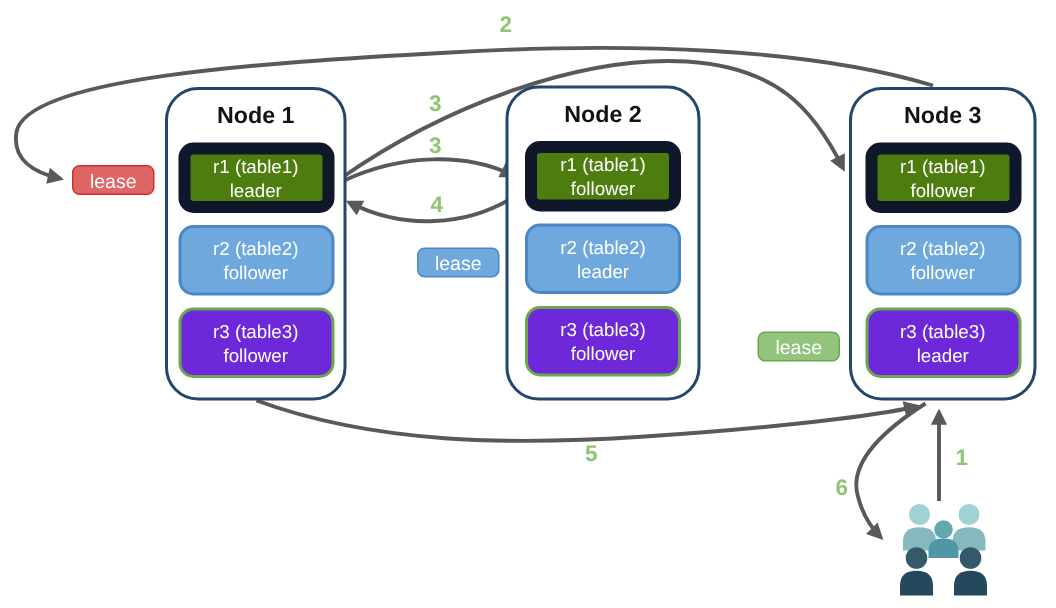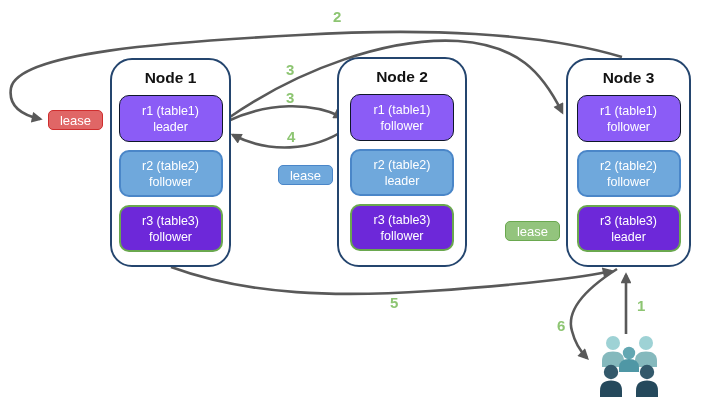--- a/index.html
+++ b/index.html
@@ -13,21 +13,21 @@
     position:absolute; background:#ffffff; border:2px solid #24456e;
     border-radius:22px; box-sizing:border-box;
     display:flex; flex-direction:column; align-items:center; padding-top:9px;
   }
   .node-title { font-weight:bold; font-size:15.5px; color:#121212; margin-bottom:8px; }
   .replica {
     width:104px; height:47px; border-radius:10px; box-sizing:border-box;
     display:flex; flex-direction:column; align-items:center; justify-content:center;
     color:#ffffff; font-size:12.5px; line-height:1.28; margin-bottom:8px; text-align:center;
   }
-  .replica.red   { background:#8b5cf6; border:1px solid #0f172a; }
+  .replica.red   { background:#4d7c0f; border:8px solid #0f172a; }
   .replica.blue  { background:#6fa8dc; border:2px solid #4a86c8;text-align:right; }
   .replica.green { background:#6d28d9; border:2px solid #6aa84f; }
 
   .lease {
     position:absolute; width:55px; height:20px; border-radius:5px; box-sizing:border-box;
     color:#ffffff; font-size:13px; display:flex; align-items:center; justify-content:center;
   }
   .lease.red   { background:#e06666; border:1.5px solid #cf2e2e; left:48px;  top:110px; }
   .lease.blue  { background:#6fa8dc; border:1.5px solid #4a86c8; left:278px; top:165px; }
   .lease.green { background:#93c47d; border:1.5px solid #6aa84f; left:505px; top:221px; }

